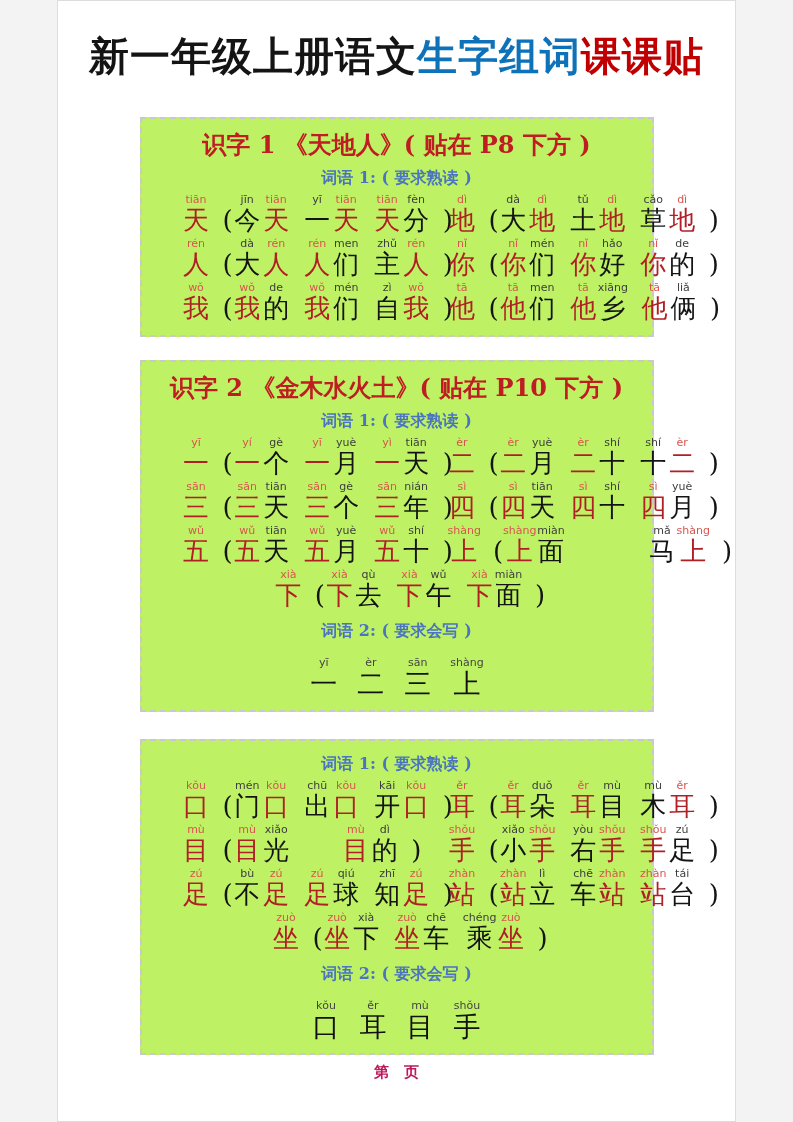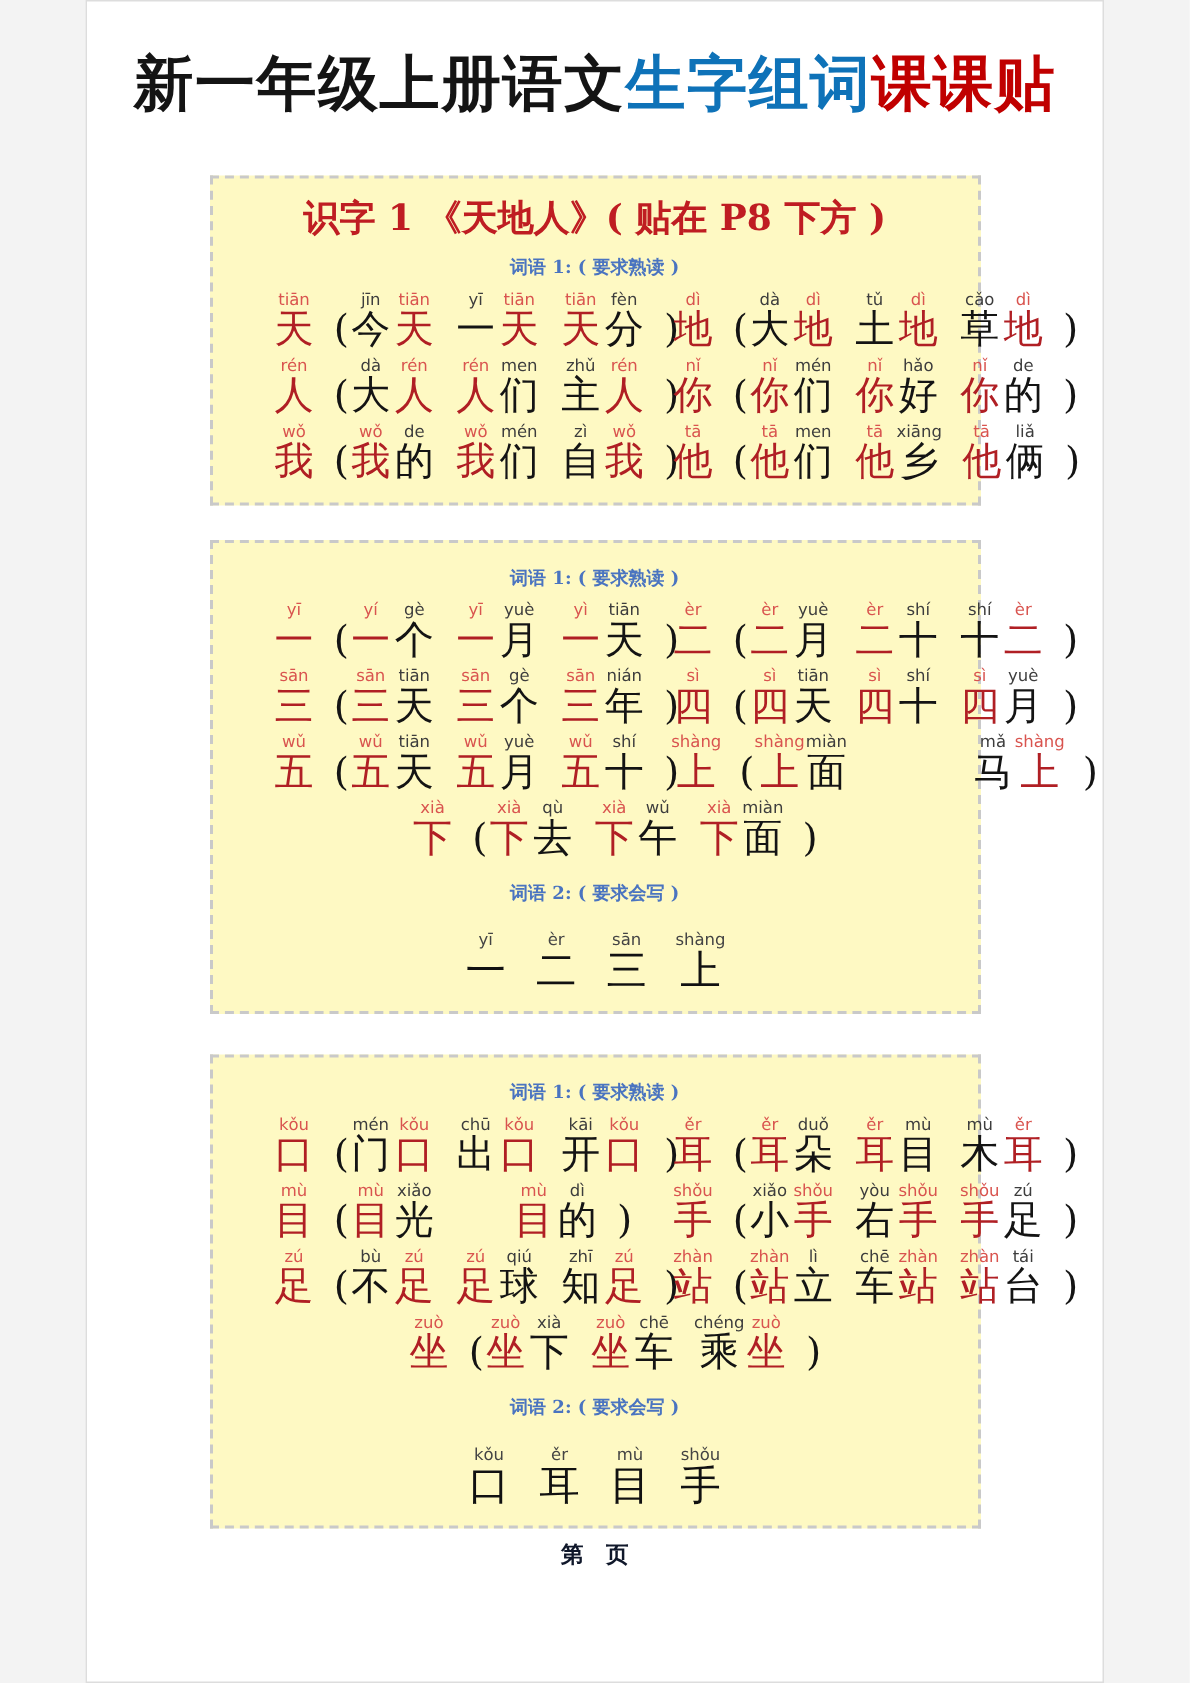--- a/index.html
+++ b/index.html
@@ -6,28 +6,28 @@
   .page{position:relative;width:679px;height:1122px;margin:0 auto;background:#fff;
         border:1px solid #ddd;box-sizing:border-box;overflow:hidden;
         font-family:"DejaVu Serif", serif;}
   .title{ text-align:center;margin-top:26px;font-size:40px;font-weight:bold;
           letter-spacing:1px;line-height:58px;white-space:nowrap;}
   .t-black{color:var(--char-black,#111);}
   .t-blue{color:var(--title-blue,#0e72b8);}
   .t-red{color:var(--title-red,#c00000);}
 
   .box{width:514px;margin:0 auto;border:2px dashed #c9c9c9;box-sizing:border-box;
-       padding:8px 0 12px 0;background:#fef9c3;}
+       padding:8px 0 12px 0;background:#bef264;}
   .box1{margin-top:32px;}
   .box2{margin-top:23px;}
   .box3{margin-top:27px;}
 
   .heading{text-align:center;color:var(--lesson-red,#bf1d22);font-weight:bold;
            font-size:24px;line-height:36px;white-space:nowrap;}
-  .sublabel{text-align:center;color:var(--label-blue,#4a74c0);font-size:12px;
+  .sublabel{text-align:center;color:var(--label-blue,#4a74c0);font-size:16px;
             line-height:26px;margin-top:2px;font-weight:600;}
   .writelabel{margin-top:8px;}
 
   .row{display:grid;grid-template-columns:266px auto;align-items:end;
        padding-left:14px;height:44px;}
   .row.center{display:flex;justify-content:center;padding-left:0;}
 
   .entry{display:inline-flex;align-items:flex-end;white-space:nowrap;margin-left:26px;}
   .cell{display:inline-flex;flex-direction:column;align-items:center;min-width:29px;}
   .py{font-family:"DejaVu Sans", sans-serif;font-size:11px;line-height:13px;
@@ -40,21 +40,21 @@
   .word{display:inline-flex;align-items:flex-start;margin-right:12px;}
   .word:last-of-type{margin-right:0;}
   .word.spacer{width:58px;}
 
   .writerow{display:flex;justify-content:center;gap:18px;height:50px;
             align-items:flex-end;margin-top:4px;}
   .wcell .py{color:#444;}
   .wcell .ch{color:#111;font-size:27px;}
 
   .footer{text-align:center;font-size:15px;font-weight:bold;margin-top:8px;
-          color:#0f172a;}
+          color:#be185d;}
 </style>
 </head>
 <body>
 
 <div class="page">
   <div class="title">
     <span class="t-black">新一年级上册语文</span><span class="t-blue">生字组词</span><span class="t-red">课课贴</span>
   </div>
 
   <div id="sections">
@@ -290,20 +290,21 @@
               <span class="cell">
                 <span class="py">liǎ</span>
                 <span class="ch">俩</span>
               </span>
             </span>
             <span class="paren">)</span>
           </span>
         </div>
       </div>
       <div class="box box2">
+        <div class="heading">识字 2 《金木水火土》( 贴在 P10 下方 )</div>
         <div class="sublabel">词语 1: ( 要求熟读 )</div>
         <div class="row">
           <span class="entry">
             <span class="cell head">
               <span class="py red">yī</span>
               <span class="ch red">一</span>
             </span>
             <span class="paren">(</span>
             <span class="word">
               <span class="cell">

